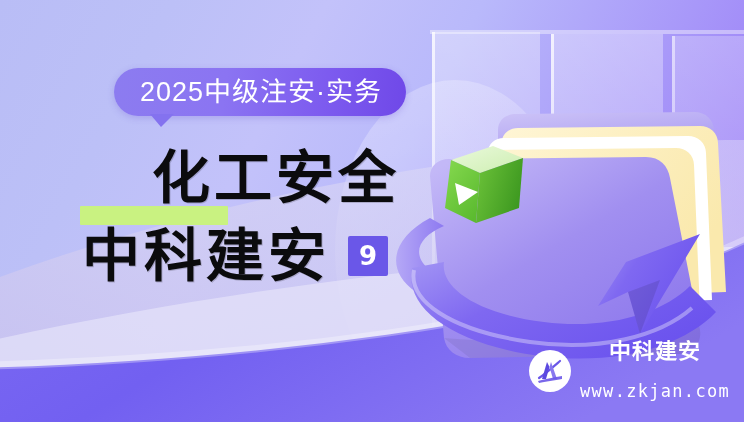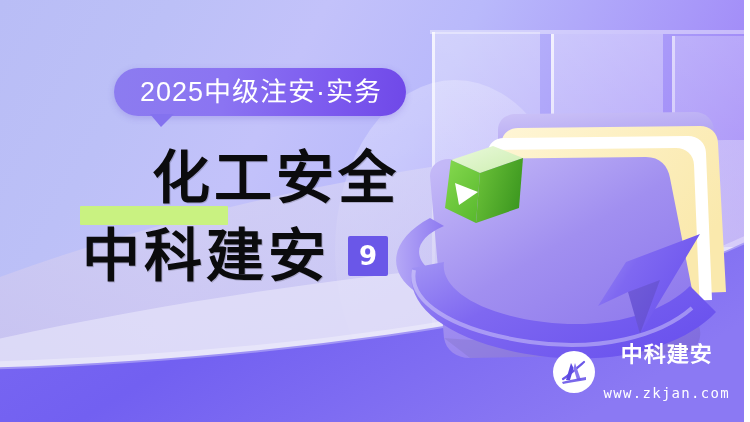--- a/index.html
+++ b/index.html
@@ -154,21 +154,21 @@
   .logo-cn {
     color: #ffffff;
     font-size: 22px;
     font-weight: 700;
     letter-spacing: 1px;
     font-family: "DejaVu Sans", "Liberation Sans", sans-serif;
     display: block;
   }
   .logo-url {
     color: #ffffff;
-    font-size: 14px;
+    font-size: 17px;
     letter-spacing: 1.3px;
     display: block;
     margin-top: 20px;
     font-family: "DejaVu Sans Mono", "Liberation Mono", monospace;
   }
 </style>
 </head>
 <body>
 
 <div id="banner">

